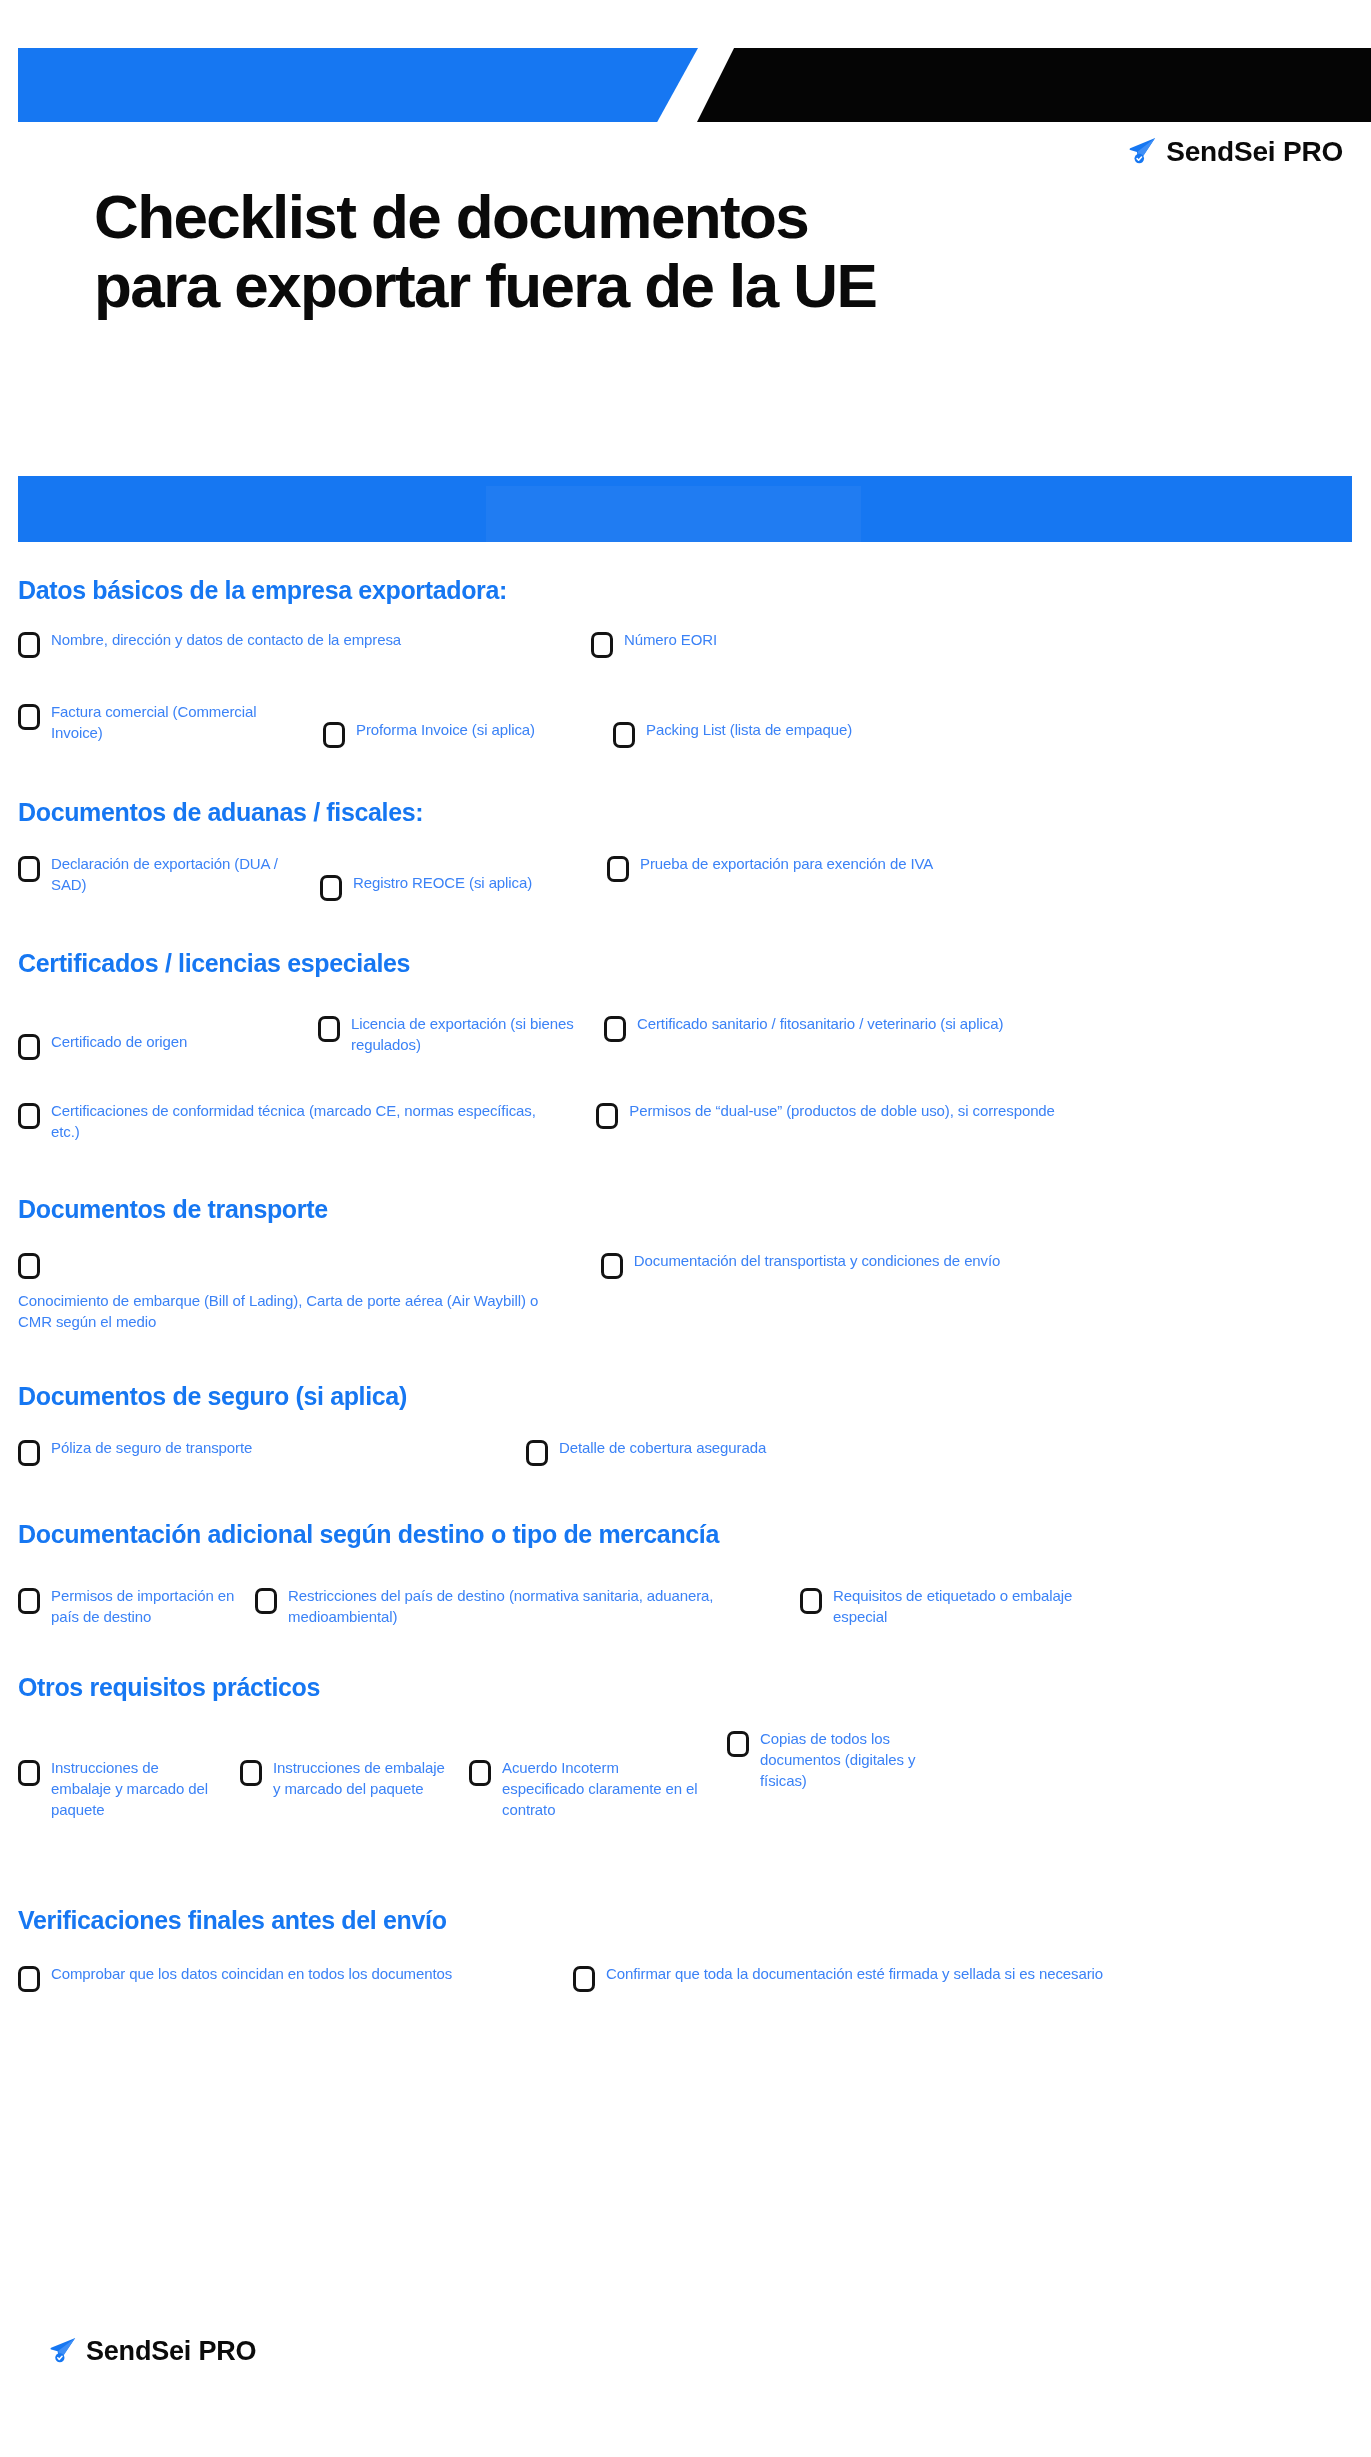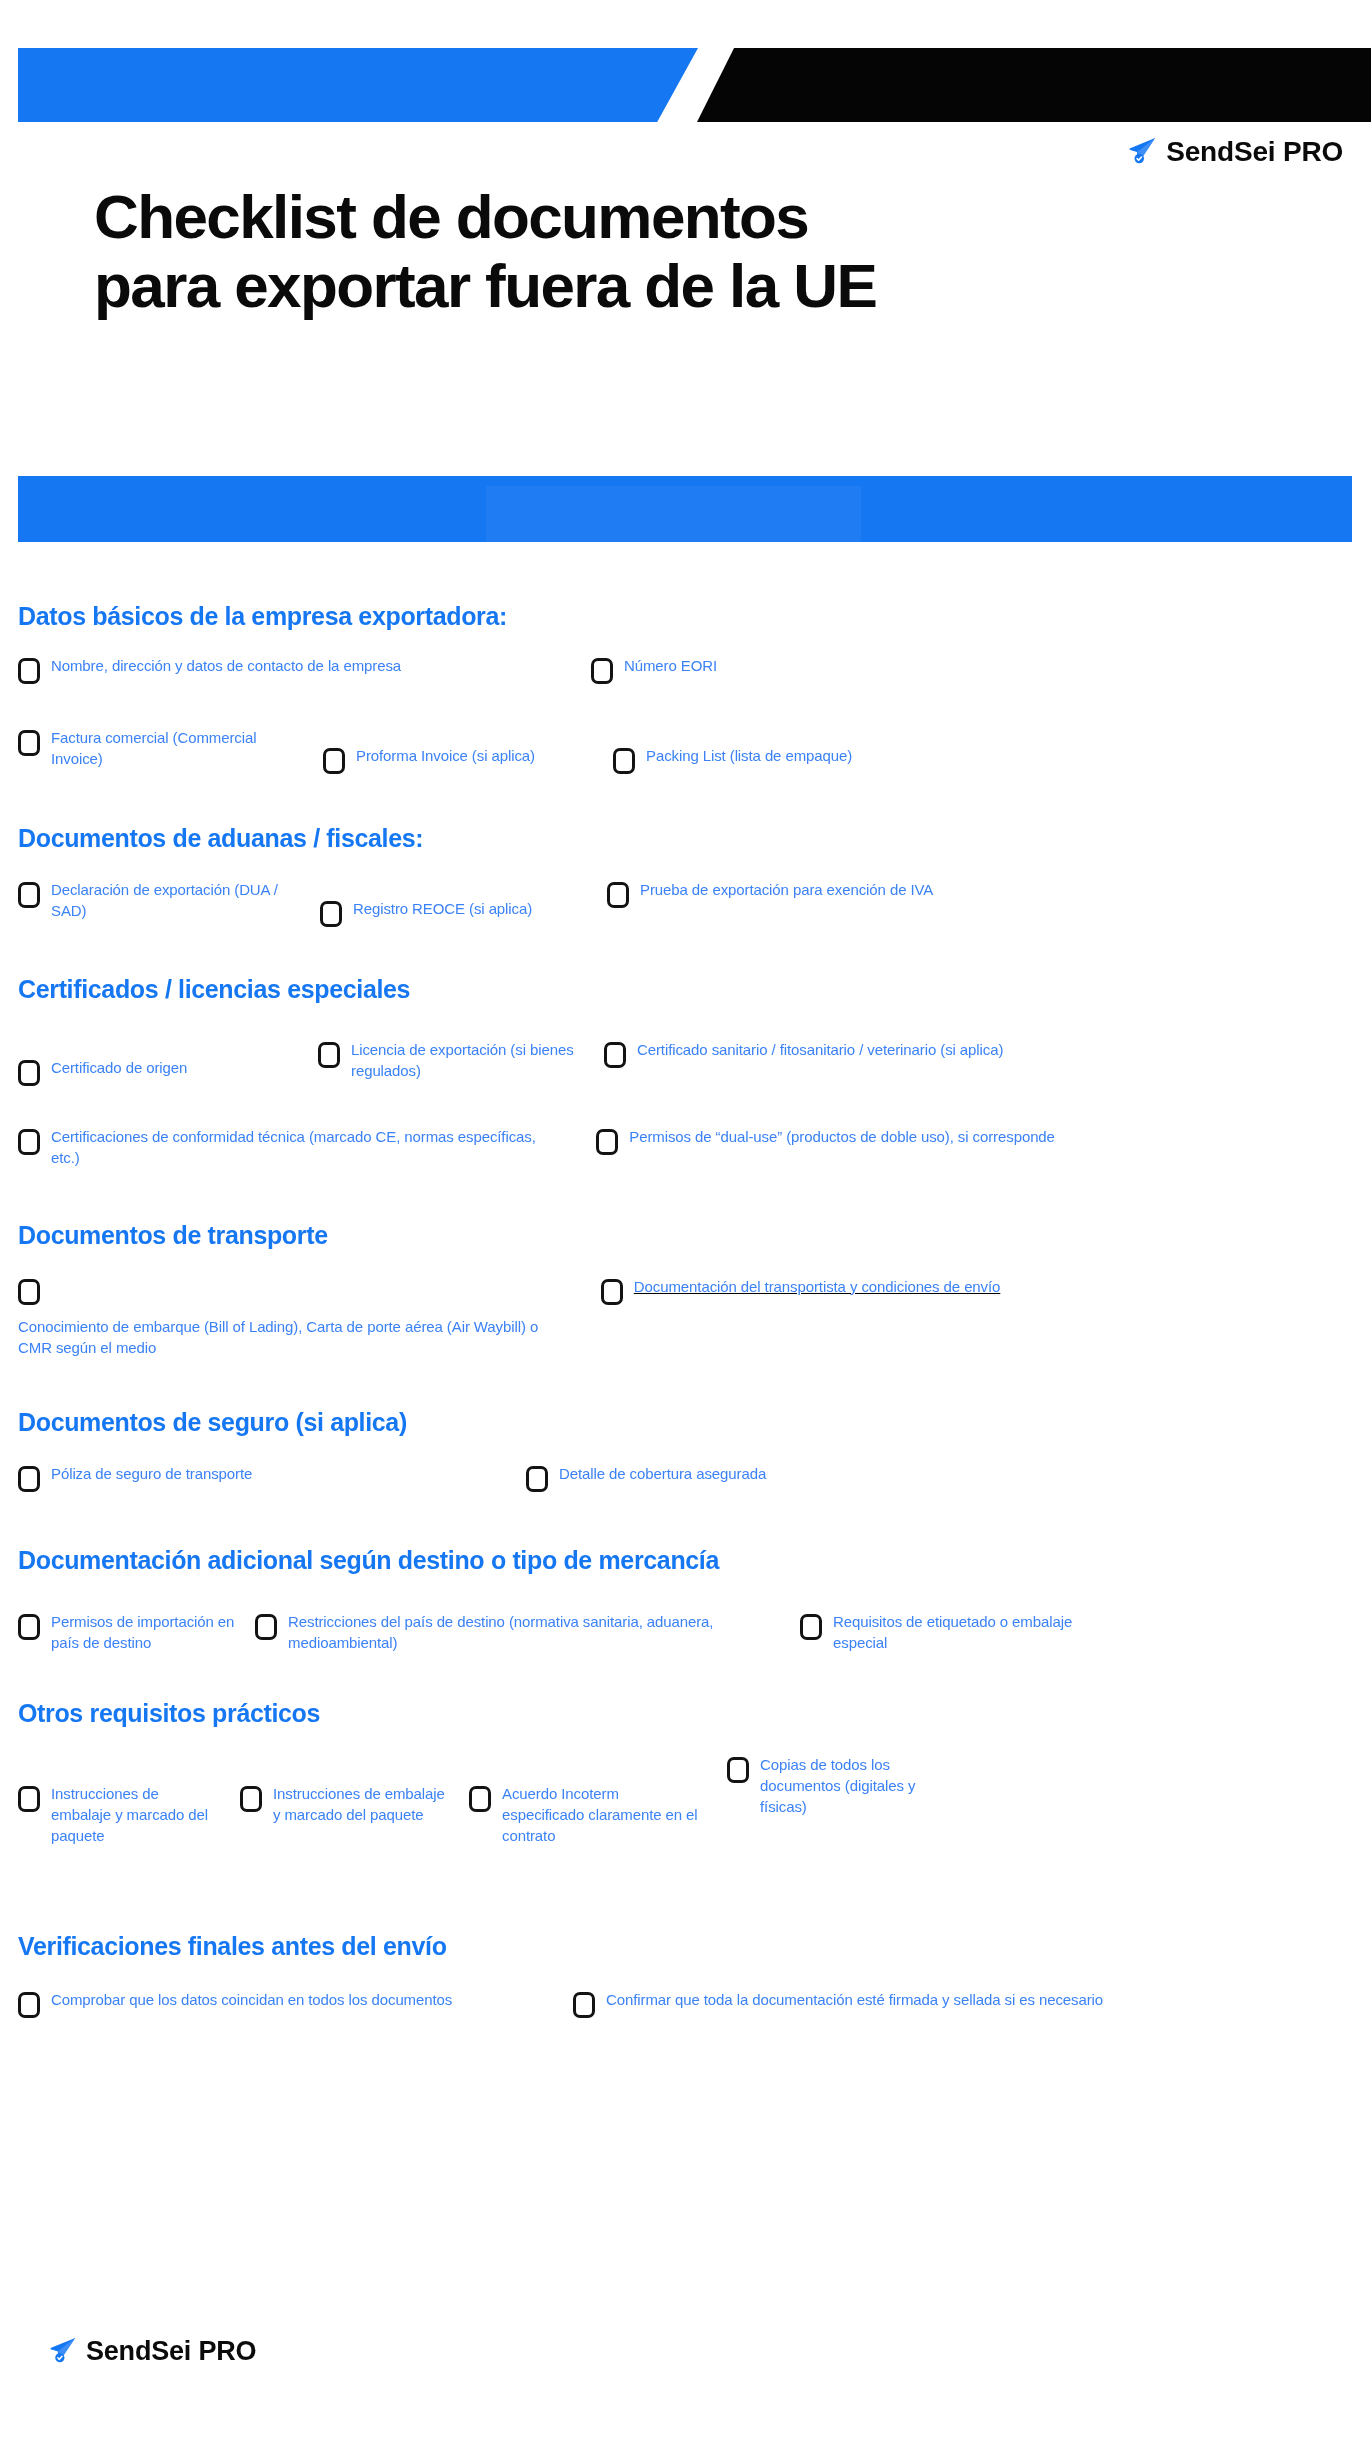--- a/index.html
+++ b/index.html
@@ -108,21 +108,20 @@
     height: 56px;
     background: rgba(255,255,255,0.045);
   }
 
   
   .body {
     position: absolute;
     top: 576px;
     left: 0;
     width: 1124px;
-    margin-top: 26px;
   }
 
   .section { margin-bottom: 0; }
 
   .section-title {
     color: var(--brand);
     font-size: 25px;
     font-weight: 700;
     letter-spacing: -0.35px;
     padding-left: 18px;
@@ -181,21 +180,21 @@
   .sec-certificados .cell:nth-child(2) { width: 270px; margin-left: 10px; }
   .sec-certificados .cell:nth-child(3) { width: 450px; margin-left: 16px; }
 
   .sec-certificados .row.r2 { margin-top: 40px; }
   .sec-certificados .row.r2 .cell:nth-child(1) { width: 625px; margin-top: 0; margin-left: 0; }
   .sec-certificados .row.r2 .cell:nth-child(2) { width: 610px; margin-left: 56px; margin-top: 0; }
 
   .sec-transporte { margin-top: 52px; }
   .sec-transporte .section-title { margin-bottom: 26px; }
   .sec-transporte .cell:nth-child(1) { width: 640px; flex-direction: column; }
-  .sec-transporte .cell:nth-child(2) { width: 600px; margin-left: 44px; text-decoration: underline; }
+  .sec-transporte .cell:nth-child(2) { width: 600px; margin-left: 44px; }
 
   .sec-seguro { margin-top: 50px; }
   .sec-seguro .section-title { margin-bottom: 26px; }
   .sec-seguro .cell:nth-child(1) { width: 480px; }
   .sec-seguro .cell:nth-child(2) { width: 460px; margin-left: 28px; }
 
   .sec-adicional { margin-top: 54px; }
   .sec-adicional .section-title { margin-bottom: 36px; }
   .sec-adicional .cell:nth-child(1) { width: 228px; }
   .sec-adicional .cell:nth-child(2) { width: 540px; margin-left: 12px; }

